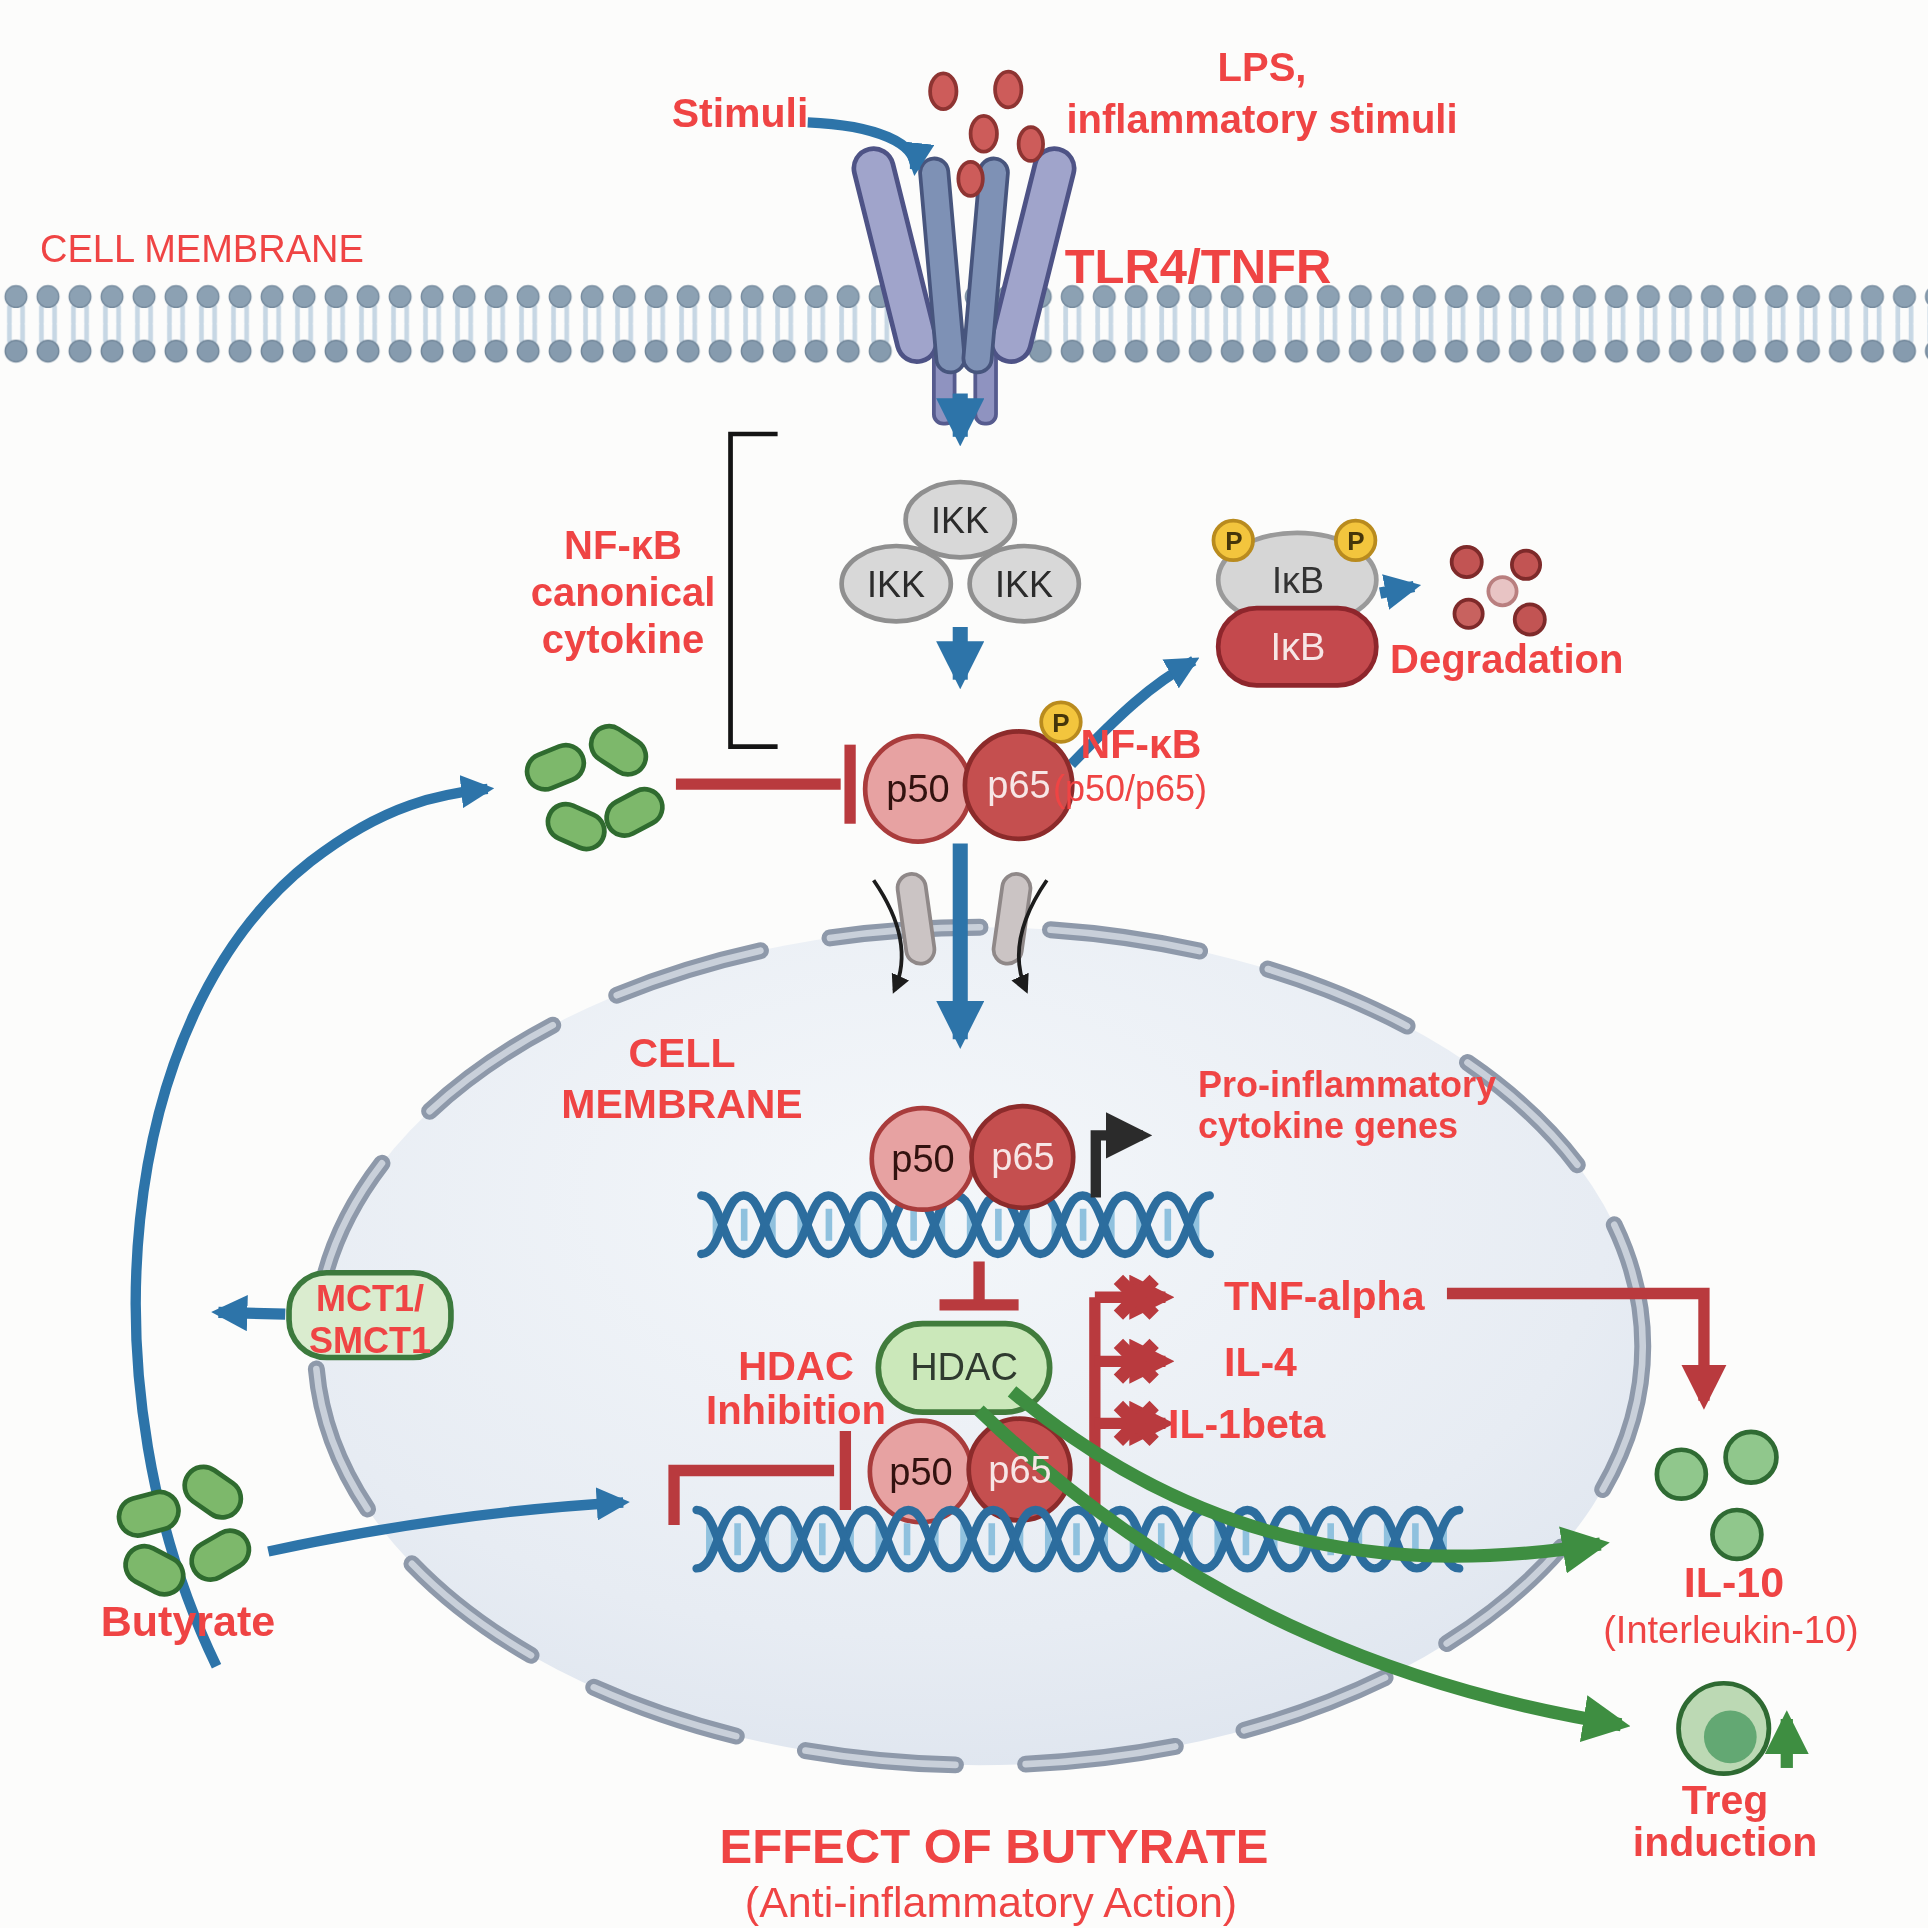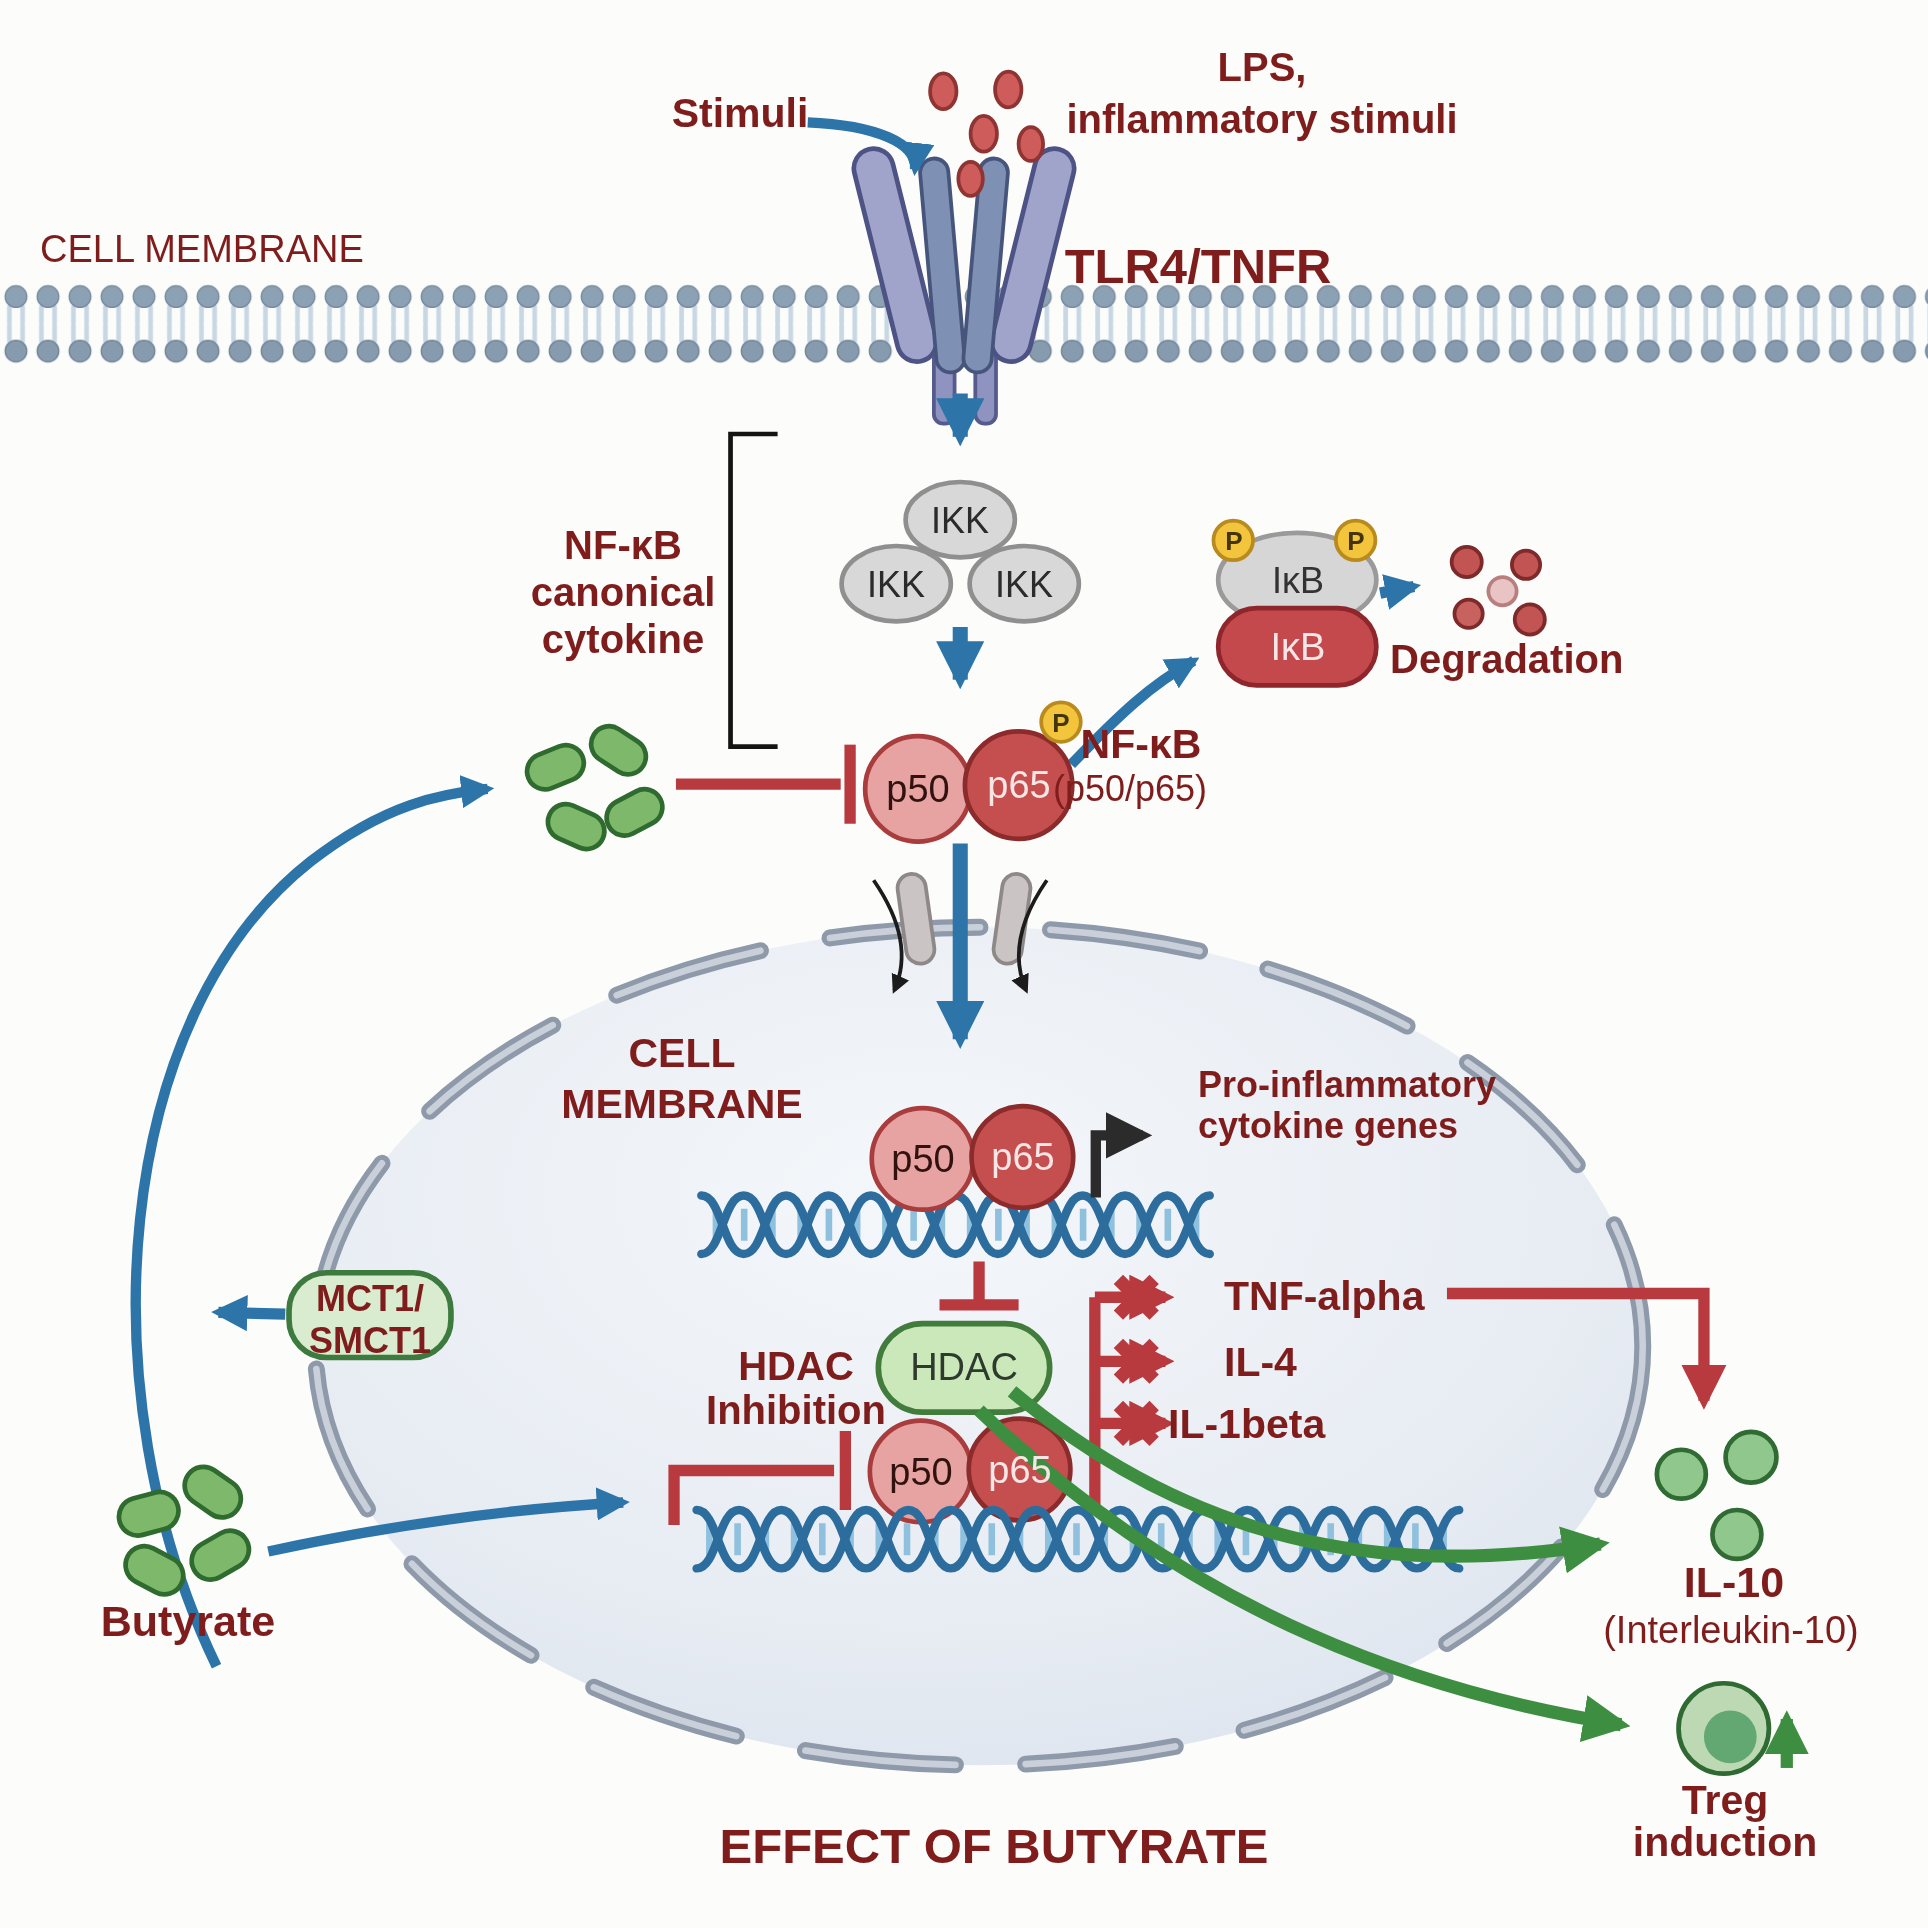--- a/index.html
+++ b/index.html
@@ -6,21 +6,21 @@
   .stage{
     position:relative;width:1928px;height:1928px;overflow:hidden;
     background:#fcfcfb;
     font-family:"Liberation Sans", sans-serif;
     color:#1a1a1a;
   }
   svg.layer{position:absolute;left:0;top:0;}
   .lbl{
     position:absolute;white-space:nowrap;line-height:1.08;
     transform:translate(-50%,-50%);
-    color:#7f1d1d;letter-spacing:0;
+    color:#ef4444;letter-spacing:0;
   }
   .la{transform:translate(0,-50%);}   
   .b{font-weight:bold;}
   .w{color:#f7e6e6;}
 </style>
 </head>
 <body>
 
 <div class="stage">
 
@@ -255,15 +255,16 @@
 <div class="lbl b" style="left:370px;top:1299px;font-size:36px">MCT1/</div>
 <div class="lbl b" style="left:370px;top:1341px;font-size:36px">SMCT1</div>
 <div class="lbl b" style="left:188px;top:1621px;font-size:43px">Butyrate</div>
 
 <div class="lbl b" style="left:1734px;top:1582px;font-size:43px">IL-10</div>
 <div class="lbl" style="left:1731px;top:1631px;font-size:38px">(Interleukin-10)</div>
 <div class="lbl b" style="left:1725px;top:1800px;font-size:41px">Treg</div>
 <div class="lbl b" style="left:1725px;top:1842px;font-size:41px">induction</div>
 
 <div class="lbl b" style="left:994px;top:1846px;font-size:49px">EFFECT OF BUTYRATE</div>
+<div class="lbl" style="left:991px;top:1902px;font-size:43px">(Anti-inflammatory Action)</div>
 
 </div>
 
 
 </body></html>

